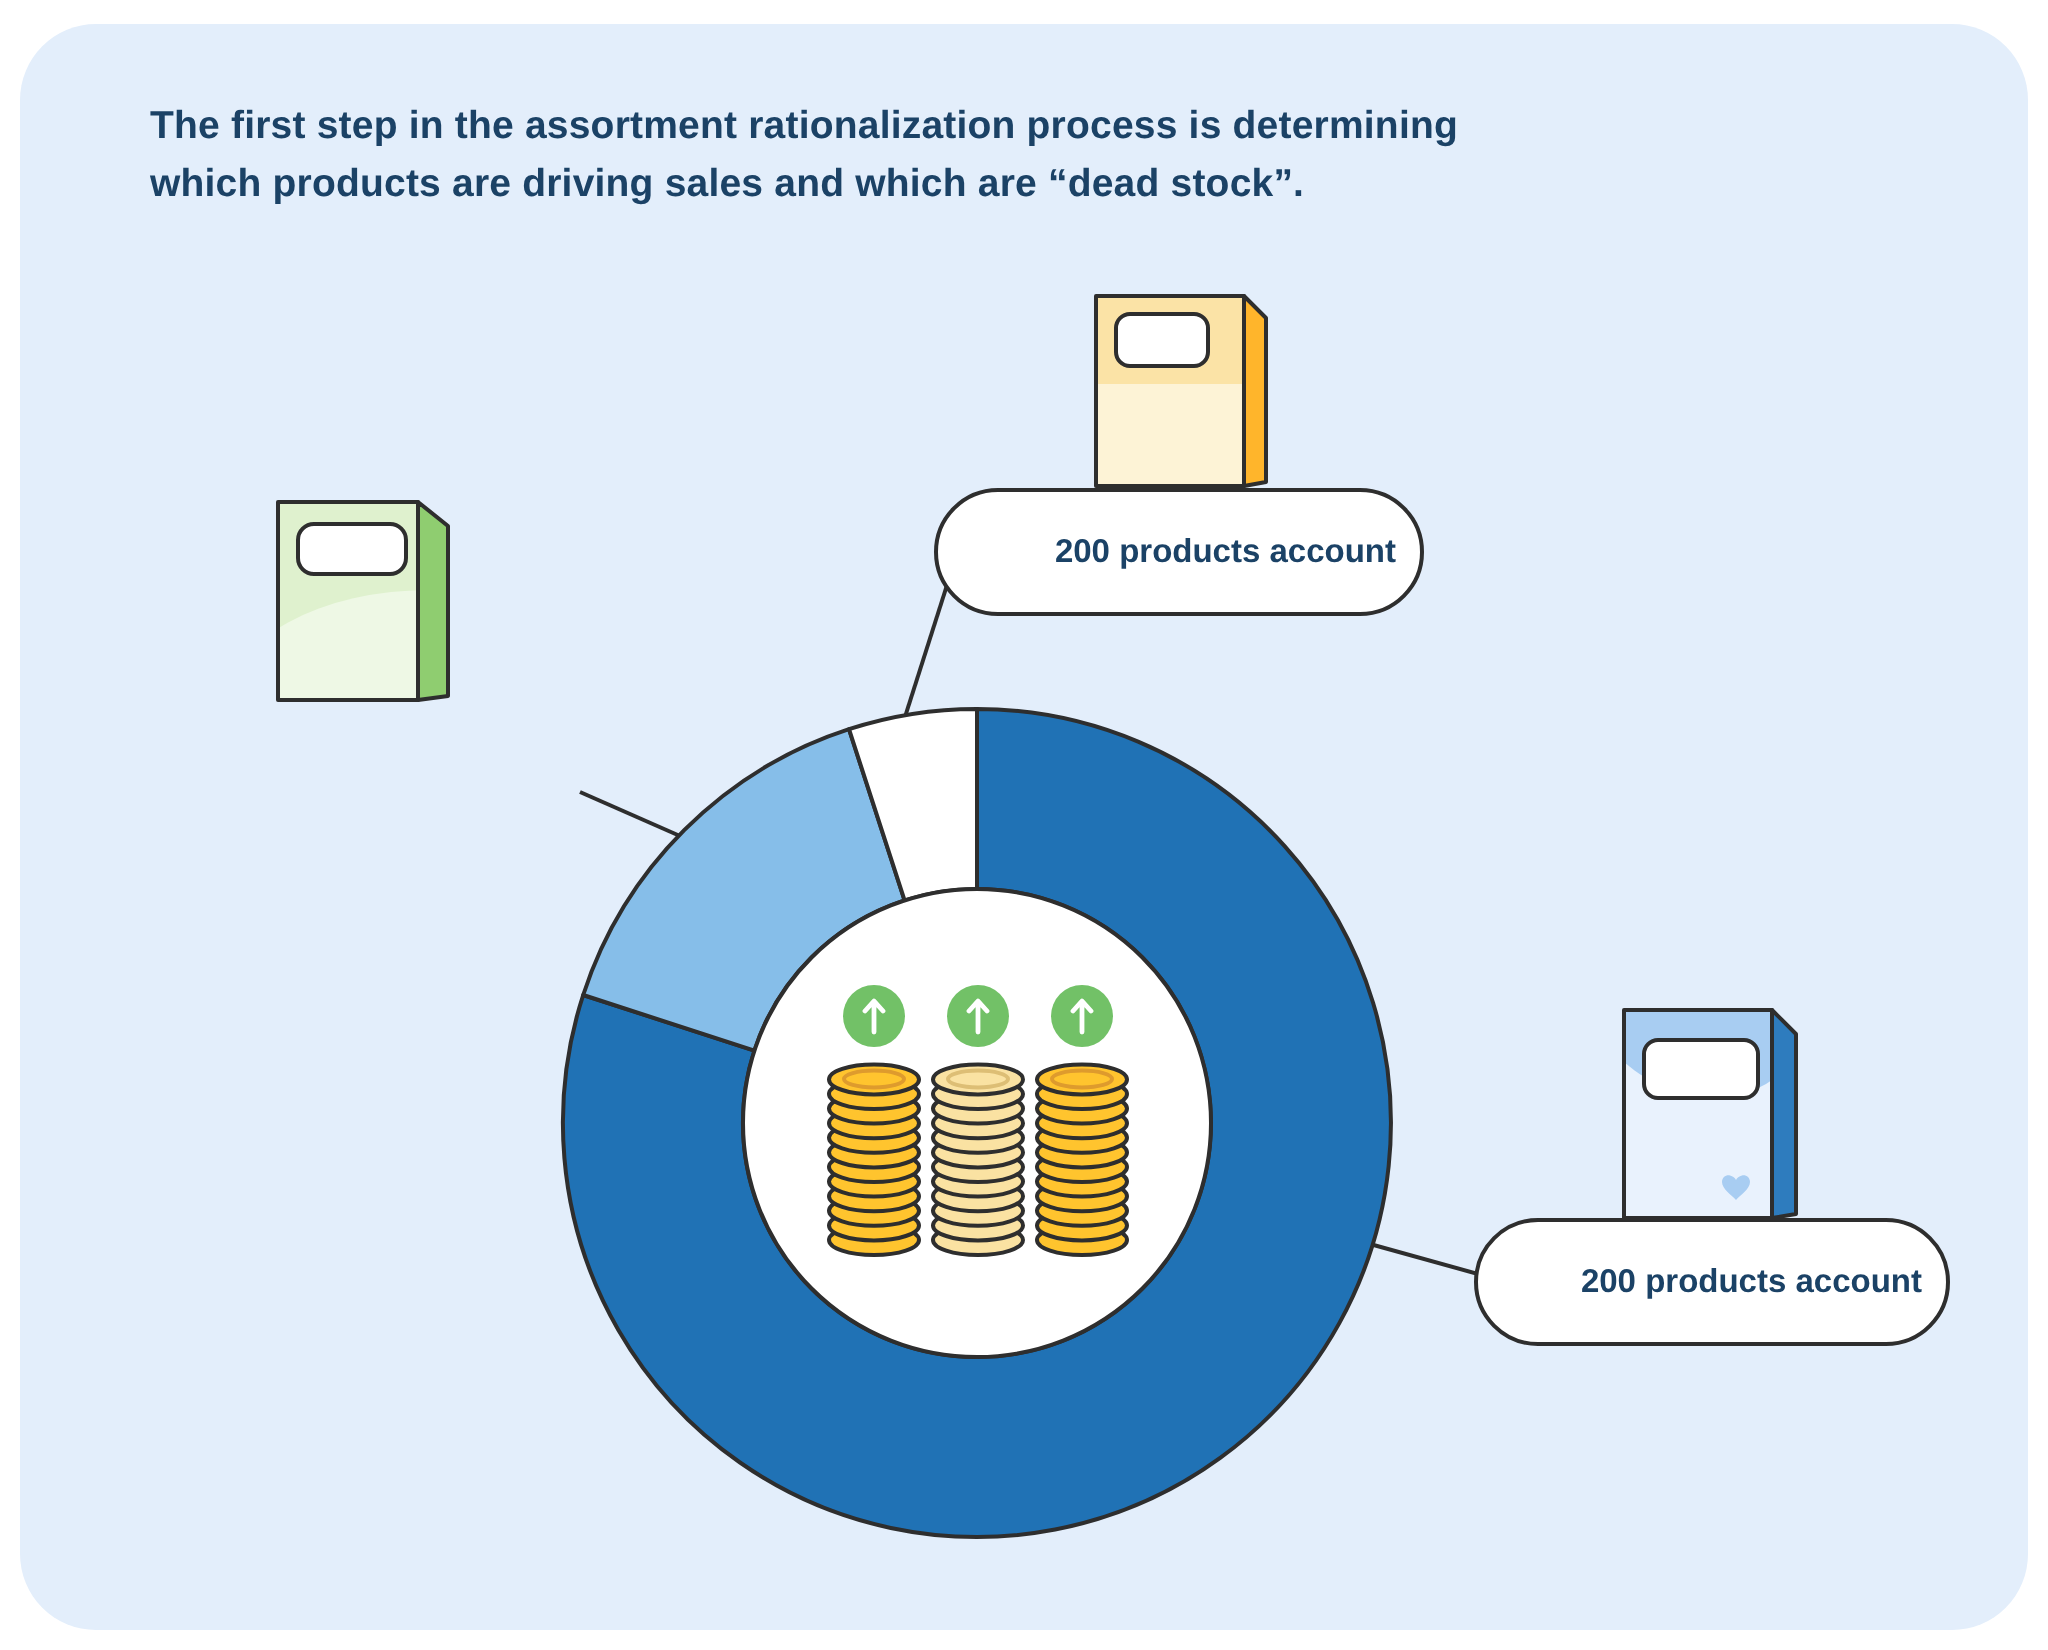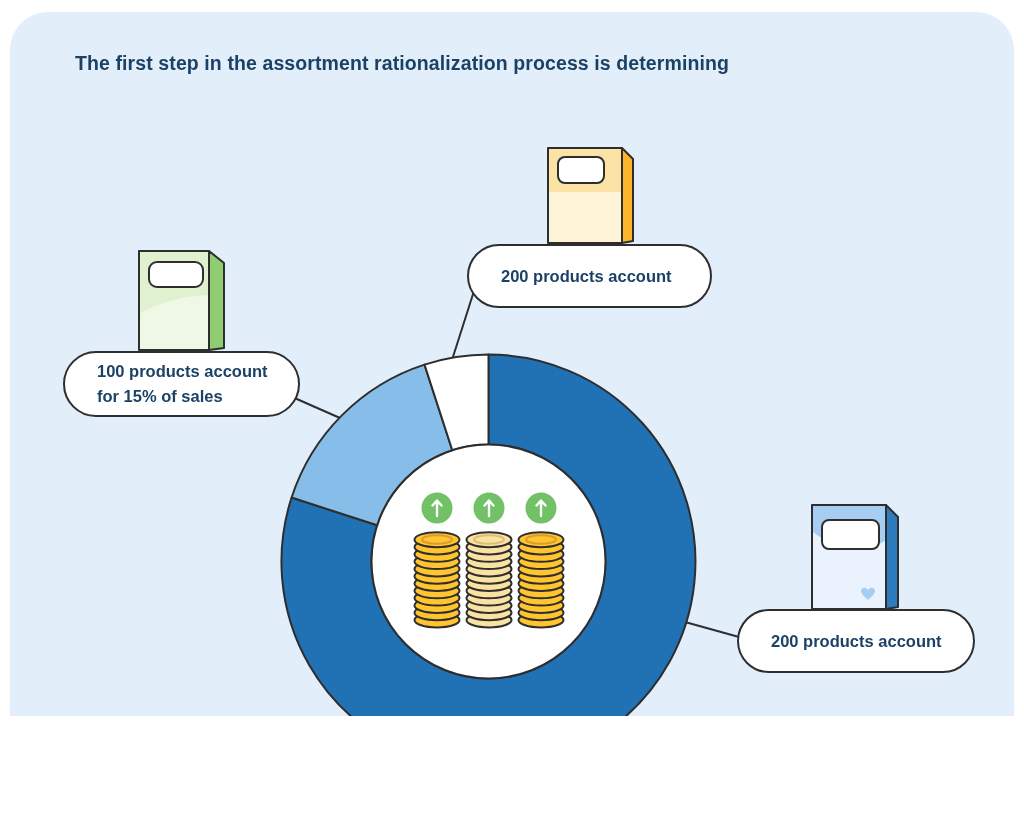--- a/index.html
+++ b/index.html
@@ -1,49 +1,50 @@
 <!DOCTYPE html>
 <html><head>
 <meta charset="utf-8">
 <style>
   html,body{margin:0;padding:0;background:#ffffff;}
   .stage{
-    position:relative;width:1024px;height:716px;background:#ffffff;
+    position:relative;width:1024px;height:825px;background:#ffffff;
     font-family:"Liberation Sans", sans-serif;overflow:hidden;
   }
   .card{
     position:absolute;left:10px;top:12px;width:1004px;height:803px;
     background:#E3EEFB;border-radius:38px;
   }
   .headline{
     position:absolute;left:75px;top:49px;width:700px;
     color:#1B4266;font-weight:bold;font-size:19.5px;line-height:28.5px;
     letter-spacing:0.1px;
   }
   .art{position:absolute;left:0;top:0;}
   .pill{
     position:absolute;background:#ffffff;border:2px solid #2E2E2E;
     border-radius:34px;box-sizing:border-box;
     display:flex;flex-direction:column;justify-content:center;
     padding-left:32px;padding-right:12px;
-    color:#1B4266;font-weight:bold;font-size:16.5px;line-height:25px;
+    color:#1B4266;font-weight:bold;font-size:16.5px;line-height:25px;align-items:flex-end;
   }
   .pill-top{left:467px;top:244px;width:245px;height:64px;}
   .pill-left{left:63px;top:351px;width:237px;height:66px;}
   .pill-right{left:737px;top:609px;width:238px;height:64px;}
 </style>
 </head>
 <body>
 
 <div class="stage">
 
   <div class="card"></div>
 
   <div class="headline">
     <div>The first step in the assortment rationalization process is determining</div>
+    <div>which products are driving sales and which are “dead stock”.</div>
   </div>
 
   <svg class="art" width="1024" height="825" viewBox="0 0 1024 825">
     <defs>
       <clipPath id="greenFrontClip">
           <rect x="139" y="251" width="70" height="99"></rect>
         </clipPath>
       <clipPath id="blueFrontClip">
           <rect x="812" y="505" width="74" height="104"></rect>
         </clipPath>
@@ -135,21 +136,17 @@
       <circle cx="541" cy="508" r="15.5" fill="#72C167"></circle>
       <path d="M437,516 V501 M432.5,505.5 L437,500.5 L441.5,505.5" fill="none" stroke="#ffffff" stroke-width="2.4" stroke-linecap="round" stroke-linejoin="round"></path>
       <path d="M489,516 V501 M484.5,505.5 L489,500.5 L493.5,505.5" fill="none" stroke="#ffffff" stroke-width="2.4" stroke-linecap="round" stroke-linejoin="round"></path>
       <path d="M541,516 V501 M536.5,505.5 L541,500.5 L545.5,505.5" fill="none" stroke="#ffffff" stroke-width="2.4" stroke-linecap="round" stroke-linejoin="round"></path>
     </g>
   </svg>
 
   <div class="pill pill-top">
     <div>200 products account</div>
   </div>
-  <div class="pill pill-left">
-    <div>100 products account</div>
-    <div>for 15% of sales</div>
-  </div>
   <div class="pill pill-right">
     <div>200 products account</div>
   </div>
 
 </div>
 
 </body></html>

